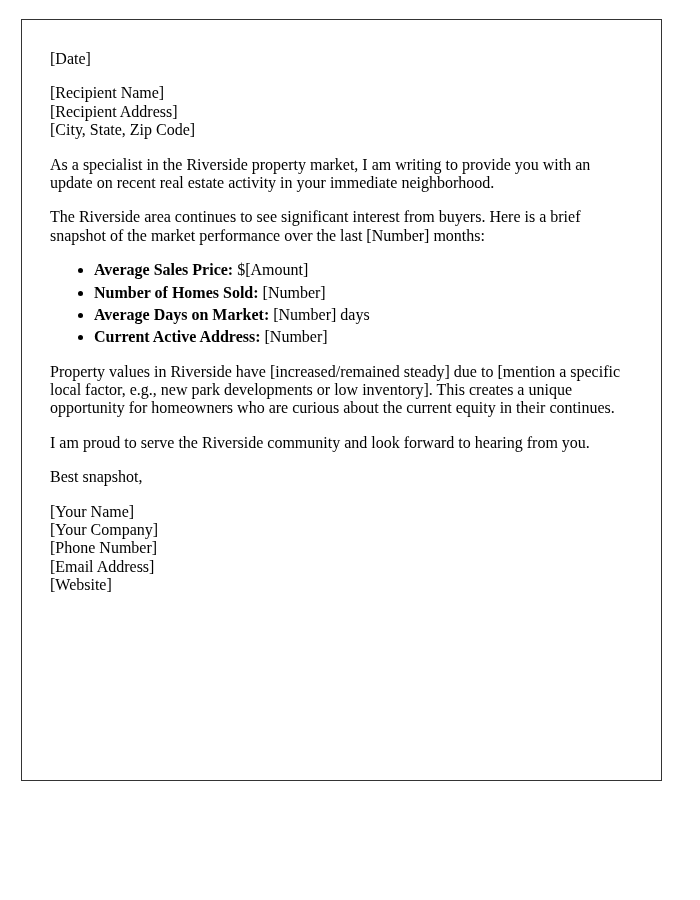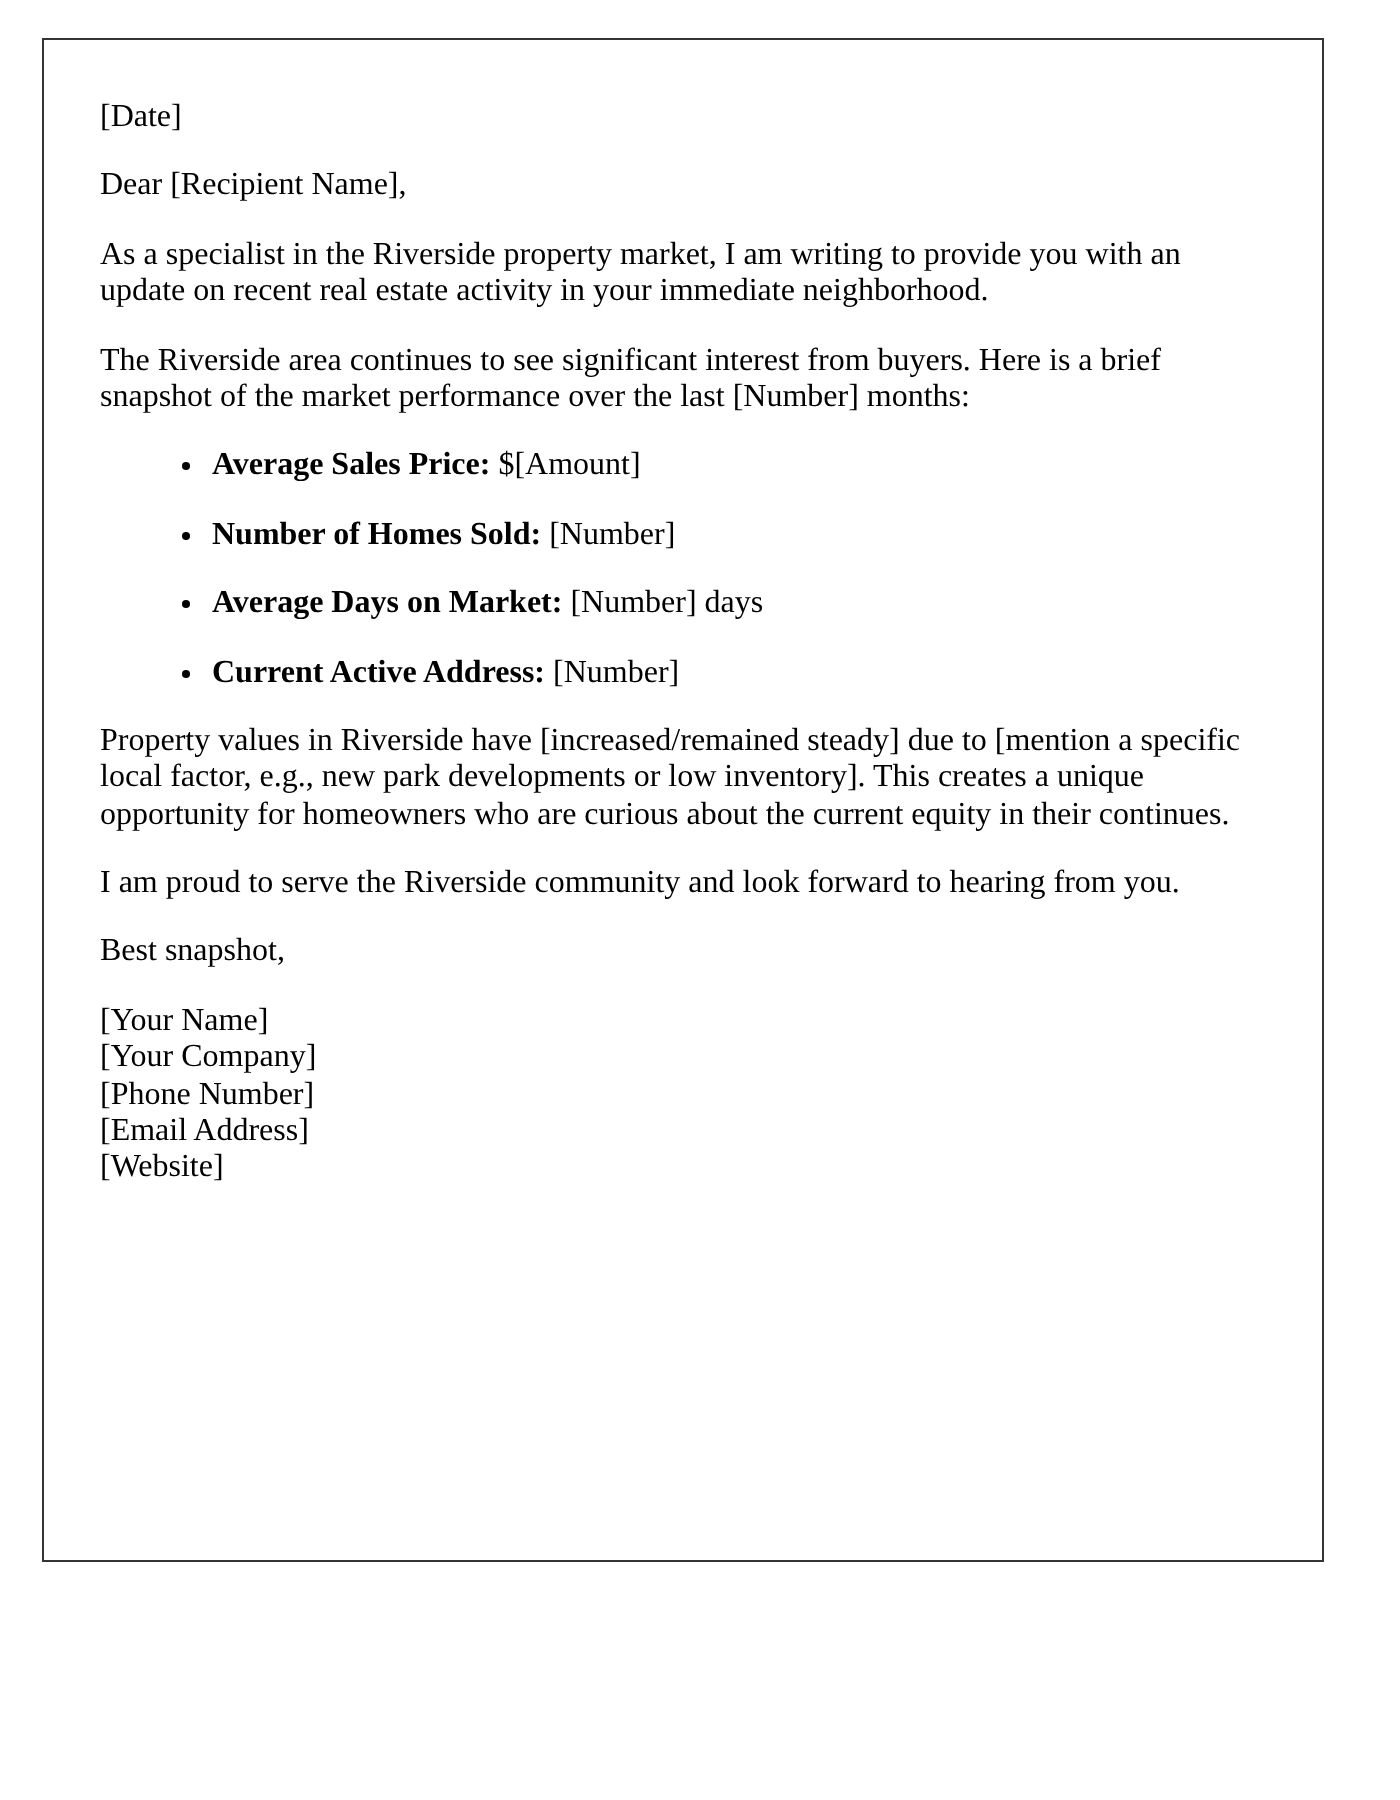--- a/index.html
+++ b/index.html
@@ -34,37 +34,39 @@
     line-height: 1.15;
     white-space: pre-line;
   }
   .page ul {
     margin: 16px 0;
     padding-left: 40px;
     font-size: 16px;
     line-height: 1.15;
   }
   .page li {
-    margin: 16px;
+    margin: 4px;
     padding: 0;
   }
   .stat-label {
     font-weight: bold;
   }
 </style>
 </head>
 <body>
 
 <div class="canvas">
   <div class="page">
 
     <p>[Date]</p>
 
+    <p>[Recipient Name]
+[Recipient Address]
+[City, State, Zip Code]</p>
 
-    <p>Dear [Recipient Name],</p>
 
     <p>As a specialist in the Riverside property market, I am writing to provide you with an
 update on recent real estate activity in your immediate neighborhood.</p>
 
     <p>The Riverside area continues to see significant interest from buyers. Here is a brief
 snapshot of the market performance over the last [Number] months:</p>
 
     <ul>
       <li><span class="stat-label">Average Sales Price:</span><span> $[Amount]</span></li>
       <li><span class="stat-label">Number of Homes Sold:</span><span> [Number]</span></li>

